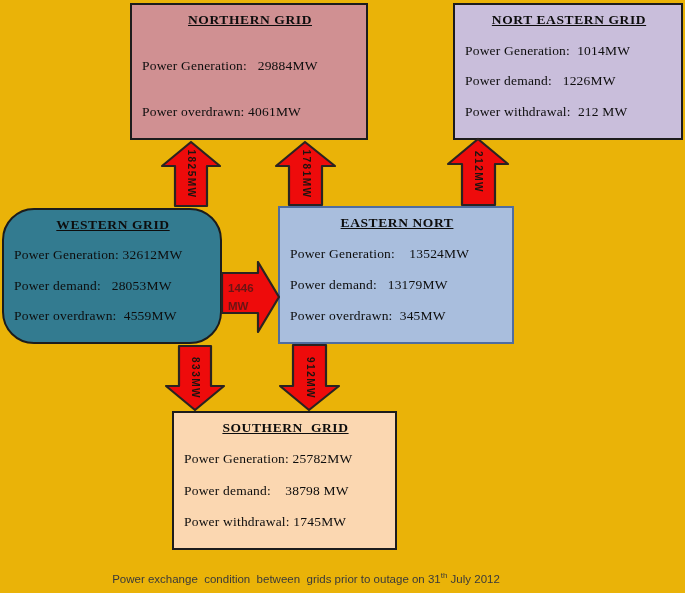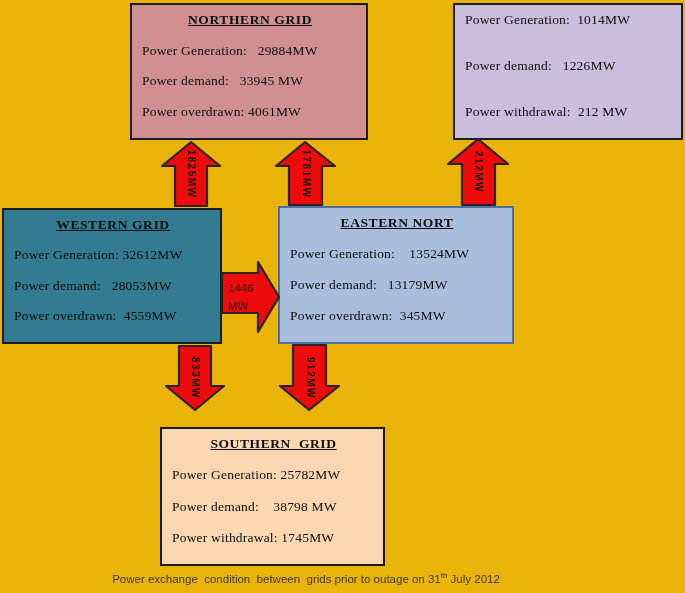--- a/index.html
+++ b/index.html
@@ -16,23 +16,23 @@
   }
   .box-title {
     text-align:center; font-weight:bold; text-decoration:underline;
     font-size:13.5px; letter-spacing:0.6px; white-space:pre;
   }
   .box-line {
     font-weight:normal; font-size:13.5px; white-space:pre; letter-spacing:0.2px;
   }
   .northern      { left:130px; top:3px;   width:238px; height:137px; background:#d09092; }
   .northeastern  { left:453px; top:3px;   width:230px; height:137px; background:#c9bedb; }
-  .western       { left:2px;   top:208px; width:220px; height:136px; background:#337b90; }
+  .western       { left:2px;   top:208px; width:220px; height:136px; background:#337b90;border-radius:32px; }
   .eastern       { left:278px; top:206px; width:236px; height:138px; background:#a9bedd; border-color:#4f6da0; }
-  .southern      { left:160px; top:411px; width:225px; height:139px; background:#fbd7b1;margin-top:16px; }
+  .southern      { left:172px; top:411px; width:225px; height:139px; background:#fbd7b1; }
 
   .arrow { position:absolute; }
   .arrow svg { display:block; }
   .arrow-label {
     position:absolute; left:50%; top:50%;
     transform:translate(-50%,-50%) rotate(90deg);
     font-family:"Liberation Sans", sans-serif;
     font-size:10px; font-weight:bold; color:#1d1410;
     letter-spacing:1.5px; white-space:nowrap;
   }
@@ -50,25 +50,25 @@
   .caption sup { font-size:8px; }
 </style>
 </head>
 <body>
 
 <div class="canvas">
 
   <div class="grid-box northern">
     <div class="box-title">NORTHERN GRID</div>
     <div class="box-line">Power Generation:   29884MW</div>
-    <div class="box-line">Power demand:   33945 MW</div>
     <div class="box-line">Power overdrawn: 4061MW</div>
   </div>
 
   <div class="grid-box northeastern">
+    <div class="box-title">NORT EASTERN GRID</div>
     <div class="box-line">Power Generation:  1014MW</div>
     <div class="box-line">Power demand:   1226MW</div>
     <div class="box-line">Power withdrawal:  212 MW</div>
   </div>
 
   <div class="grid-box western">
     <div class="box-title">WESTERN GRID</div>
     <div class="box-line">Power Generation: 32612MW</div>
     <div class="box-line">Power demand:   28053MW</div>
     <div class="box-line">Power overdrawn:  4559MW</div>

